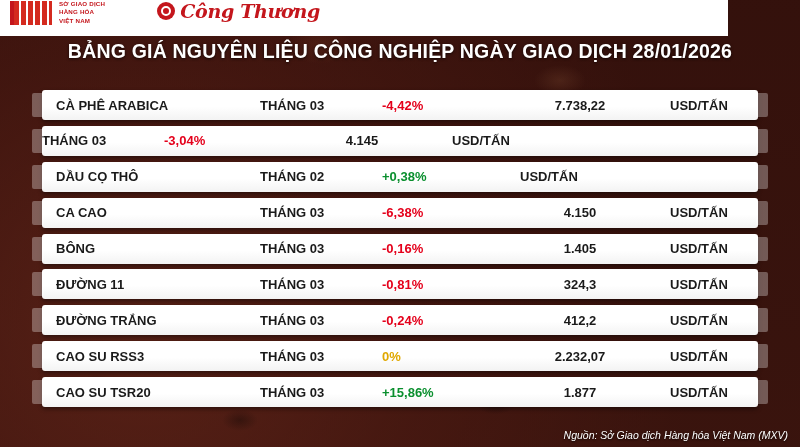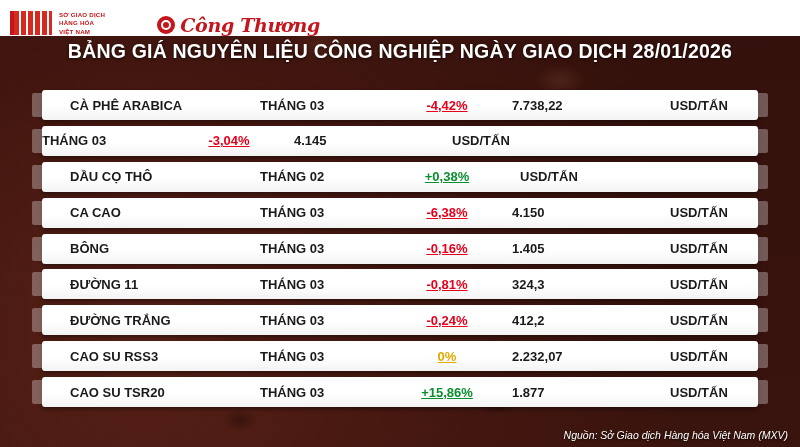--- a/index.html
+++ b/index.html
@@ -34,25 +34,25 @@
       radial-gradient(ellipse 28px 17px at 88% 80%, rgba(30,12,7,0.45), rgba(30,12,7,0) 60%),
       radial-gradient(ellipse 40px 24px at 70% 18%, rgba(255,180,120,0.10), rgba(255,180,120,0) 65%),
       radial-gradient(ellipse 50px 30px at 40% 10%, rgba(255,150,90,0.08), rgba(255,150,90,0) 65%);
     pointer-events: none;
   }
 
   
   .header {
     position: absolute;
     top: 0; left: 0;
-    width: 800px;
+    width: 728px;
     height: 36px;
     background: #ffffff;
     display: flex;
-    align-items: flex-end;
+    align-items: flex-start;
     z-index: 5;
   }
   .header-left {
     display: flex;
     align-items: center;
     padding-left: 10px;
     gap: 7px;
   }
   .flag-mark {
     width: 38px;
@@ -156,24 +156,24 @@
   .row::after {
     content: "";
     position: absolute;
     right: -10px;
     top: 3px;
     width: 12px;
     height: 24px;
     background: rgba(255,255,255,0.30);
     border-radius: 2px;
   }
-  .c-name   { width: 218px; padding-left: 28px; box-sizing: border-box; }
+  .c-name   { width: 218px; padding-left: 14px; box-sizing: border-box; }
   .c-month  { width: 122px; text-align: left; }
-  .c-change { width: 130px; text-align: center; text-decoration: underline; }
-  .c-price  { width: 150px; text-align: left; padding-right: 14px; box-sizing: border-box; }
+  .c-change { width: 130px; text-align: left; }
+  .c-price  { width: 150px; text-align: center; padding-right: 14px; box-sizing: border-box; }
   .c-unit   { width: 96px; text-align: left; padding-left: 8px; box-sizing: border-box; }
 
   .down { color: #e4001b; }
   .up   { color: #0a8f2e; }
   .flat { color: #e0a800; }
 
   
   .footer {
     position: absolute;
     bottom: 6px;

